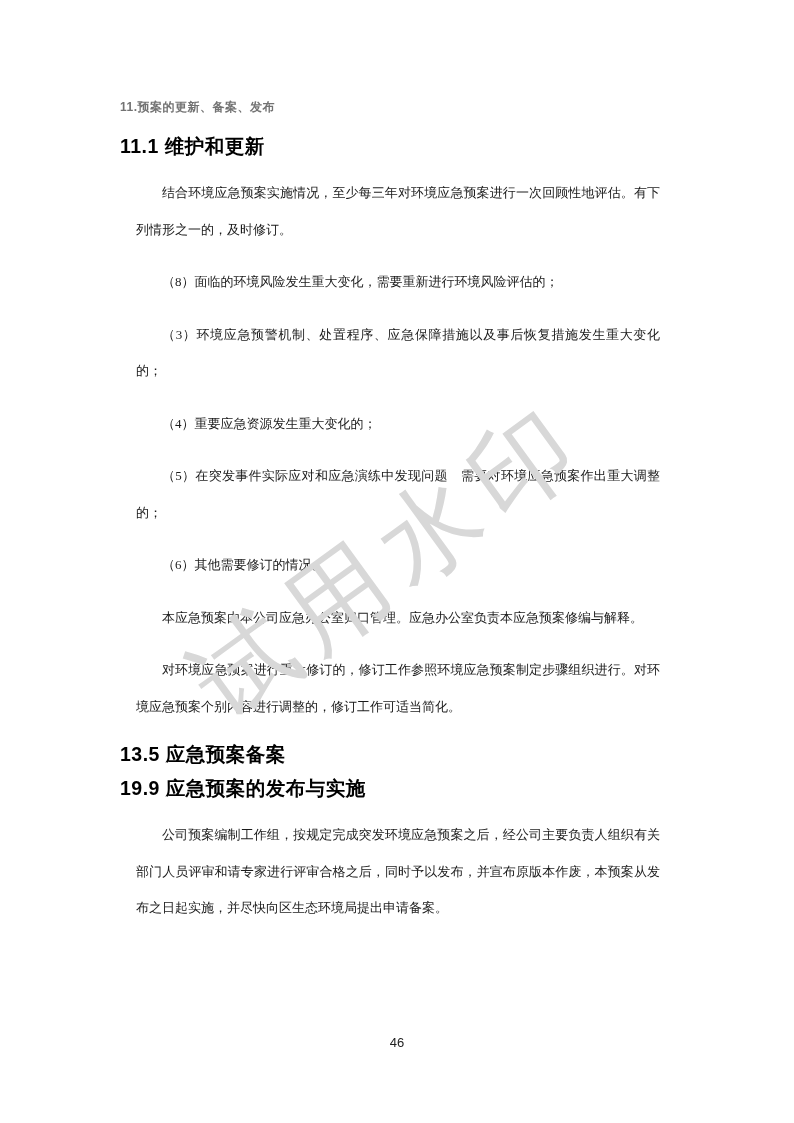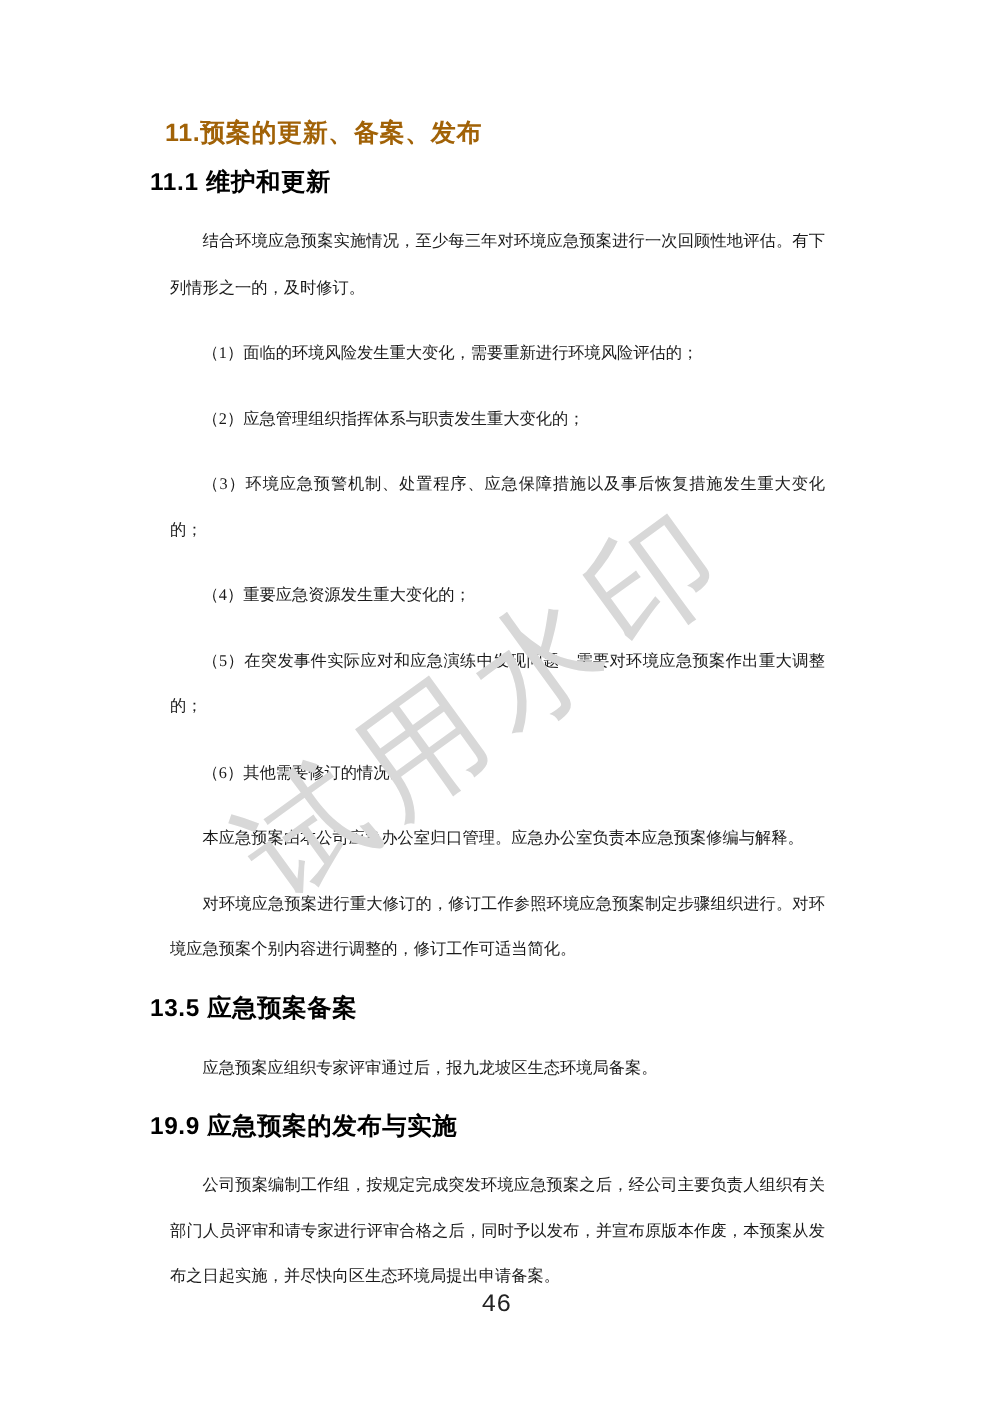--- a/index.html
+++ b/index.html
@@ -18,25 +18,25 @@
   }
   .content {
     position: absolute;
     left: 120px;
     top: 94px;
     width: 556px;
     z-index: 1;
   }
   .doc-h1 {
     font-family: "Liberation Sans", "DejaVu Sans", sans-serif;
-    font-size: 20px;
+    font-size: 12px;
     font-weight: 700;
-    color: #a16207;
+    color: #737373;
     line-height: 26px;
-    margin: 0 0 13px 12px;
+    margin: 0 0 13px 0;
     letter-spacing: 0.5px;
   }
   .doc-h2 {
     font-family: "Liberation Sans", "DejaVu Sans", sans-serif;
     font-size: 19.5px;
     font-weight: 700;
     color: #000;
     line-height: 26px;
     margin: 7px 0 8px 0;
     letter-spacing: 0.5px;
@@ -69,59 +69,57 @@
   }
   .page-footer {
     position: absolute;
     left: 0;
     right: 0;
     top: 1033px;
     text-align: center;
     z-index: 1;
   }
   .page-number {
-    font-family: Liberation Mono, monospace;
-    font-size: 20px;
+    font-family: Liberation Sans, sans-serif;
+    font-size: 13px;
     color: #222;
   }
 </style>
 </head>
 <body>
 
 <div class="page">
 
   <div class="watermark" style="color: rgb(216, 216, 216);">试用水印</div>
 
   <main class="content">
 
     <h1 class="doc-h1">11.预案的更新、备案、发布</h1>
 
     <h2 class="doc-h2 first">11.1 维护和更新</h2>
 
     <p class="doc-p">结合环境应急预案实施情况，至少每三年对环境应急预案进行一次回顾性地评估。有下列情形之一的，及时修订。</p>
 
-    <p class="doc-p">（1）面临的环境风险发生重大变化，需要重新进行环境风险评估的；</p>
+    <p class="doc-p">（8）面临的环境风险发生重大变化，需要重新进行环境风险评估的；</p>
 
-    <p class="doc-p">（2）应急管理组织指挥体系与职责发生重大变化的；</p>
 
     <p class="doc-p">（3）环境应急预警机制、处置程序、应急保障措施以及事后恢复措施发生重大变化的；</p>
 
     <p class="doc-p">（4）重要应急资源发生重大变化的；</p>
 
     <p class="doc-p">（5）在突发事件实际应对和应急演练中发现问题　需要对环境应急预案作出重大调整的；</p>
 
     <p class="doc-p">（6）其他需要修订的情况。</p>
 
     <p class="doc-p">本应急预案由本公司应急办公室归口管理。应急办公室负责本应急预案修编与解释。</p>
 
     <p class="doc-p">对环境应急预案进行重大修订的，修订工作参照环境应急预案制定步骤组织进行。对环境应急预案个别内容进行调整的，修订工作可适当简化。</p>
 
     <h2 class="doc-h2">13.5 应急预案备案</h2>
 
-    <p class="doc-p">应急预案应组织专家评审通过后，报九龙坡区生态环境局备案。</p>
 
     <h2 class="doc-h2">19.9 应急预案的发布与实施</h2>
 
     <p class="doc-p">公司预案编制工作组，按规定完成突发环境应急预案之后，经公司主要负责人组织有关部门人员评审和请专家进行评审合格之后，同时予以发布，并宣布原版本作废，本预案从发布之日起实施，并尽快向区生态环境局提出申请备案。</p>
 
   </main>
 
   <footer class="page-footer">
     <span class="page-number">46</span>
   </footer>

